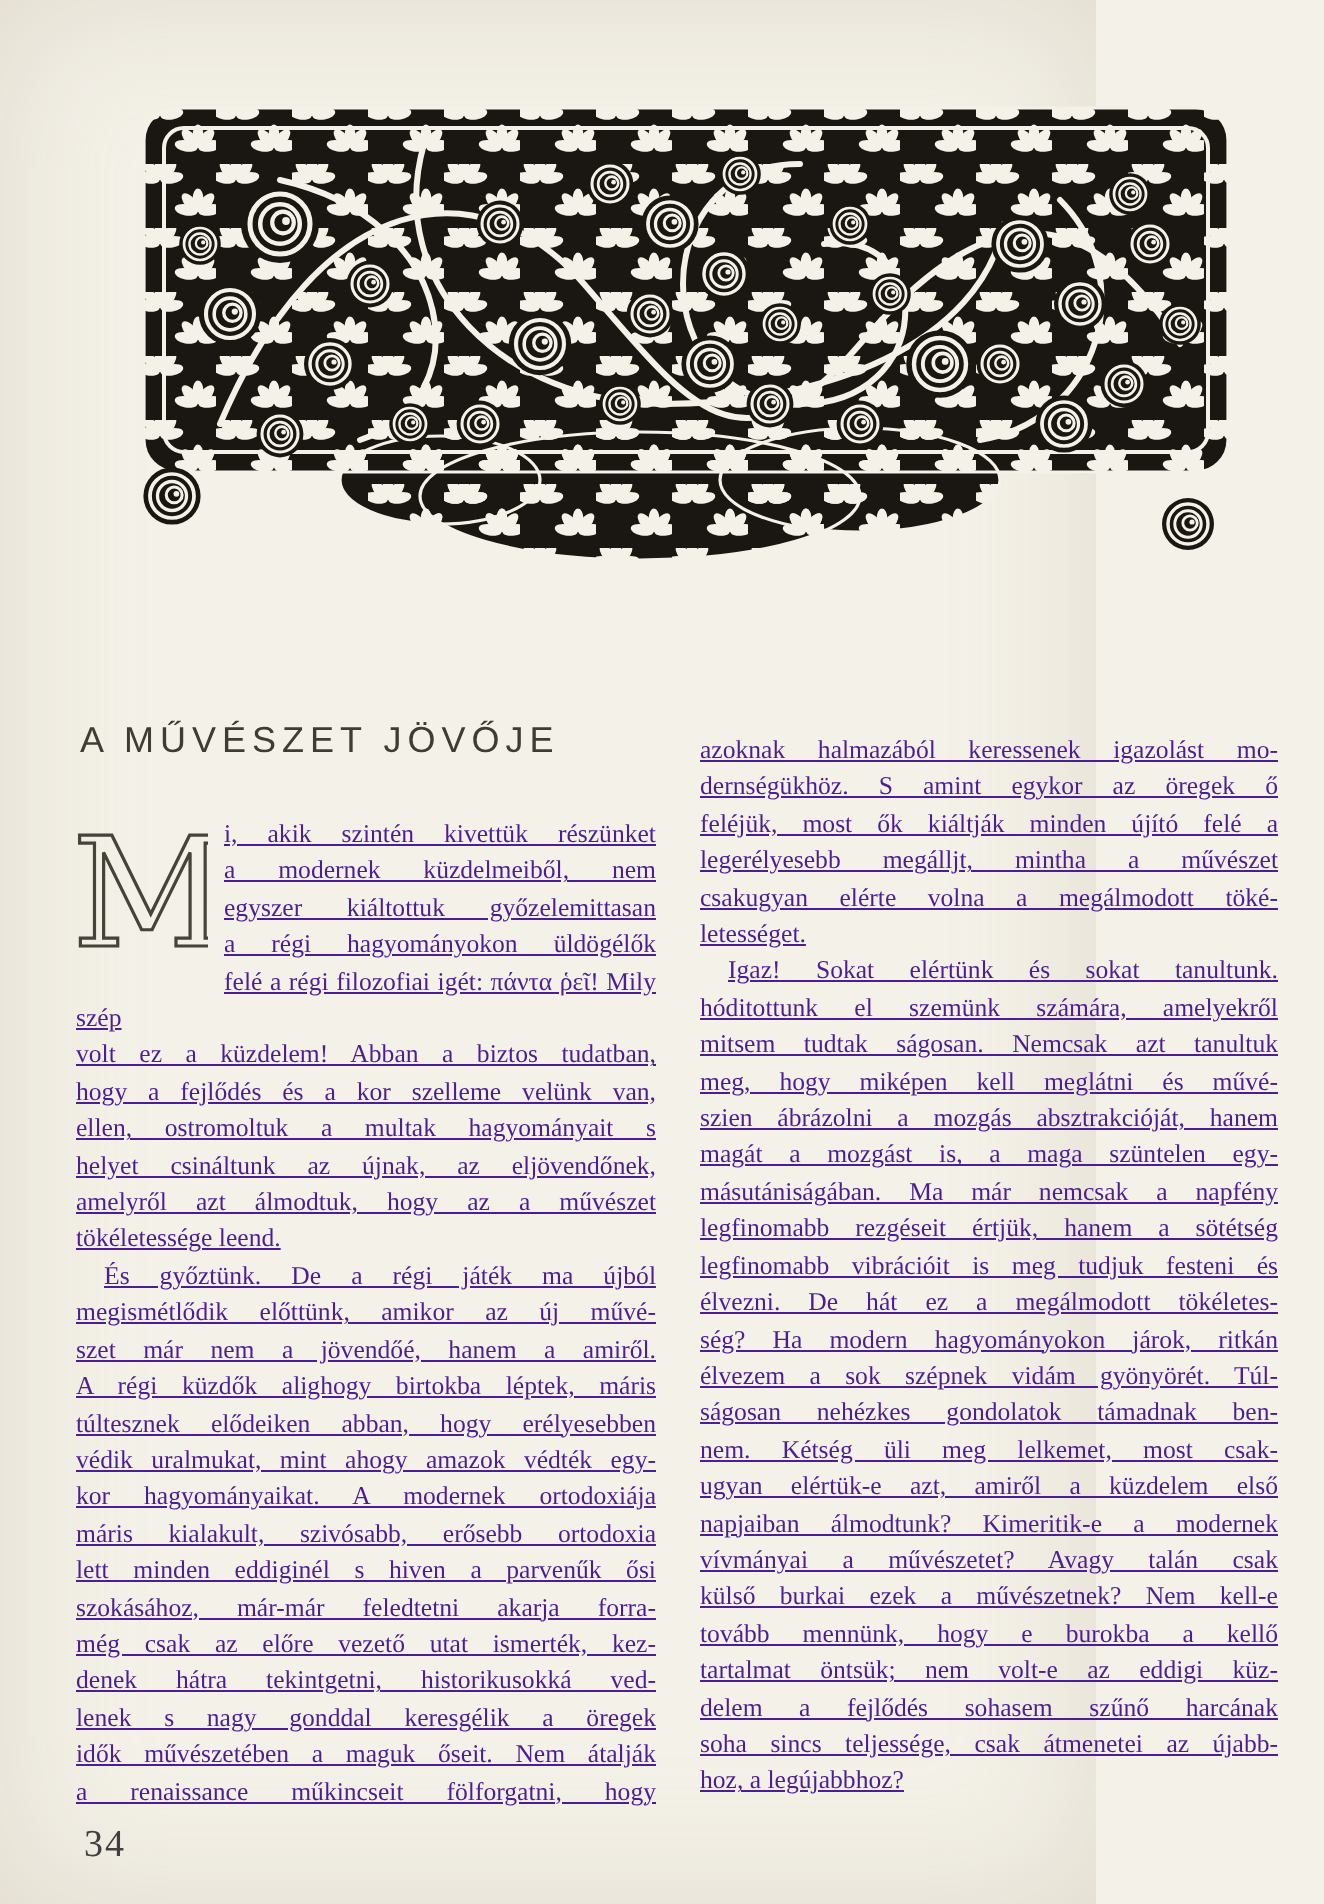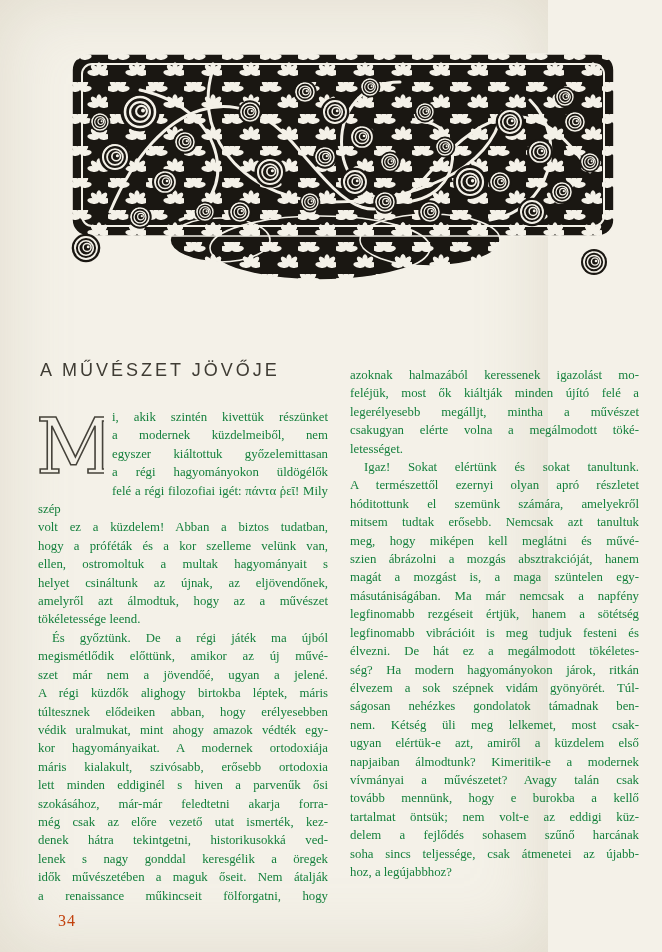--- a/index.html
+++ b/index.html
@@ -17,34 +17,34 @@
   }
   .ornament {
     position:absolute; left:70px; top:50px; width:548px; height:245px;
   }
   .title {
     position:absolute; left:40px; top:360px; width:290px;
     font-family:"Liberation Sans","DejaVu Sans",sans-serif;
     font-size:18px; letter-spacing:3px; font-weight:500;
     color:#3f3c34; white-space:nowrap;
   }
-  .col { position:absolute; font-size:12.8px; line-height:18.4px; color:#15803d; }
+  .col { position:absolute; font-size:12.8px; line-height:18.4px; color:#4c1d95;text-decoration:underline; }
   .col-left  { left:38px;  top:408px; width:290px; }
   .col-right { left:350px; top:366px; width:289px; }
   .para { margin:0; }
   .tline { text-align:justify; text-align-last:justify; }
   .tline.tlast { text-align-last:left; }
   .para[data-justify-last="true"] .tline.tlast { text-align-last:justify; }
   .para.indent .tline:first-child { text-indent:14px; }
   .dropcap {
     float:left; width:66px; height:72px; margin:3px 8px 1px 0;
   }
   .pagenum {
-    position:absolute; left:58px; top:912px;
-    font-size:16px; color:#c2410c; letter-spacing:1px;
+    position:absolute; left:42px; top:912px;
+    font-size:19px; color:#404040; letter-spacing:1px;
   }
 </style>
 </head>
 <body>
 
 <div class="page">
 
   <svg class="ornament" viewBox="0 0 548 245" xmlns="http://www.w3.org/2000/svg" aria-hidden="true">
     <defs>
       <pattern id="leaves" width="38" height="32" patternUnits="userSpaceOnUse">
@@ -135,78 +135,79 @@
       <svg class="dropcap" viewBox="0 0 66 72" xmlns="http://www.w3.org/2000/svg">
         <text x="-2" y="62" font-family="DejaVu Serif, serif" font-size="76" fill="none" stroke="#46433b" stroke-width="1.6">M</text>
       </svg>
       <div>
           <div class="tline">i, akik szintén kivettük részünket</div>
           <div class="tline">a modernek küzdelmeiből, nem</div>
           <div class="tline">egyszer kiáltottuk győzelemittasan</div>
           <div class="tline">a régi hagyományokon üldögélők</div>
           <div class="tline">felé a régi filozofiai igét: πάντα ῥεῖ! Mily szép</div>
           <div class="tline">volt ez a küzdelem! Abban a biztos tudatban,</div>
-          <div class="tline">hogy a próféták és a kor szelleme velünk van,</div>
+          <div class="tline">hogy a fejlődés és a kor szelleme velünk van,</div>
           <div class="tline">ellen, ostromoltuk a multak hagyományait s</div>
           <div class="tline">helyet csináltunk az újnak, az eljövendőnek,</div>
           <div class="tline">amelyről azt álmodtuk, hogy az a művészet</div>
           <div class="tline tlast">tökéletessége leend.</div>
         </div>
     </div>
     <div class="para indent" data-justify-last="true">
       <div>
           <div class="tline">És győztünk. De a régi játék ma újból</div>
           <div class="tline">megismétlődik előttünk, amikor az új művé-</div>
-          <div class="tline">szet már nem a jövendőé, ugyan a jelené.</div>
+          <div class="tline">szet már nem a jövendőé, hanem a amiről.</div>
           <div class="tline">A régi küzdők alighogy birtokba léptek, máris</div>
           <div class="tline">túltesznek elődeiken abban, hogy erélyesebben</div>
           <div class="tline">védik uralmukat, mint ahogy amazok védték egy-</div>
           <div class="tline">kor hagyományaikat. A modernek ortodoxiája</div>
           <div class="tline">máris kialakult, szivósabb, erősebb ortodoxia</div>
           <div class="tline">lett minden eddiginél s hiven a parvenűk ősi</div>
           <div class="tline">szokásához, már-már feledtetni akarja forra-</div>
           <div class="tline">még csak az előre vezető utat ismerték, kez-</div>
           <div class="tline">denek hátra tekintgetni, historikusokká ved-</div>
           <div class="tline">lenek s nagy gonddal keresgélik a öregek</div>
           <div class="tline">idők művészetében a maguk őseit. Nem átalják</div>
           <div class="tline tlast">a renaissance műkincseit fölforgatni, hogy</div>
         </div>
     </div>
   </div>
 
   <div class="col col-right">
     <div class="para">
       <div>
           <div class="tline">azoknak halmazából keressenek igazolást mo-</div>
+          <div class="tline">dernségükhöz. S amint egykor az öregek ő</div>
           <div class="tline">feléjük, most ők kiáltják minden újító felé a</div>
           <div class="tline">legerélyesebb megálljt, mintha a művészet</div>
           <div class="tline">csakugyan elérte volna a megálmodott töké-</div>
           <div class="tline tlast">letességet.</div>
         </div>
     </div>
     <div class="para indent">
       <div>
           <div class="tline">Igaz! Sokat elértünk és sokat tanultunk.</div>
-          <div class="tline">A természettől ezernyi olyan apró részletet</div>
           <div class="tline">hóditottunk el szemünk számára, amelyekről</div>
-          <div class="tline">mitsem tudtak erősebb. Nemcsak azt tanultuk</div>
+          <div class="tline">mitsem tudtak ságosan. Nemcsak azt tanultuk</div>
           <div class="tline">meg, hogy miképen kell meglátni és művé-</div>
           <div class="tline">szien ábrázolni a mozgás absztrakcióját, hanem</div>
           <div class="tline">magát a mozgást is, a maga szüntelen egy-</div>
           <div class="tline">másutániságában. Ma már nemcsak a napfény</div>
           <div class="tline">legfinomabb rezgéseit értjük, hanem a sötétség</div>
           <div class="tline">legfinomabb vibrációit is meg tudjuk festeni és</div>
           <div class="tline">élvezni. De hát ez a megálmodott tökéletes-</div>
           <div class="tline">ség? Ha modern hagyományokon járok, ritkán</div>
           <div class="tline">élvezem a sok szépnek vidám gyönyörét. Túl-</div>
           <div class="tline">ságosan nehézkes gondolatok támadnak ben-</div>
           <div class="tline">nem. Kétség üli meg lelkemet, most csak-</div>
           <div class="tline">ugyan elértük-e azt, amiről a küzdelem első</div>
           <div class="tline">napjaiban álmodtunk? Kimeritik-e a modernek</div>
           <div class="tline">vívmányai a művészetet? Avagy talán csak</div>
+          <div class="tline">külső burkai ezek a művészetnek? Nem kell-e</div>
           <div class="tline">tovább mennünk, hogy e burokba a kellő</div>
           <div class="tline">tartalmat öntsük; nem volt-e az eddigi küz-</div>
           <div class="tline">delem a fejlődés sohasem szűnő harcának</div>
           <div class="tline">soha sincs teljessége, csak átmenetei az újabb-</div>
           <div class="tline tlast">hoz, a legújabbhoz?</div>
         </div>
     </div>
   </div>
 
   <div class="pagenum">34</div>

